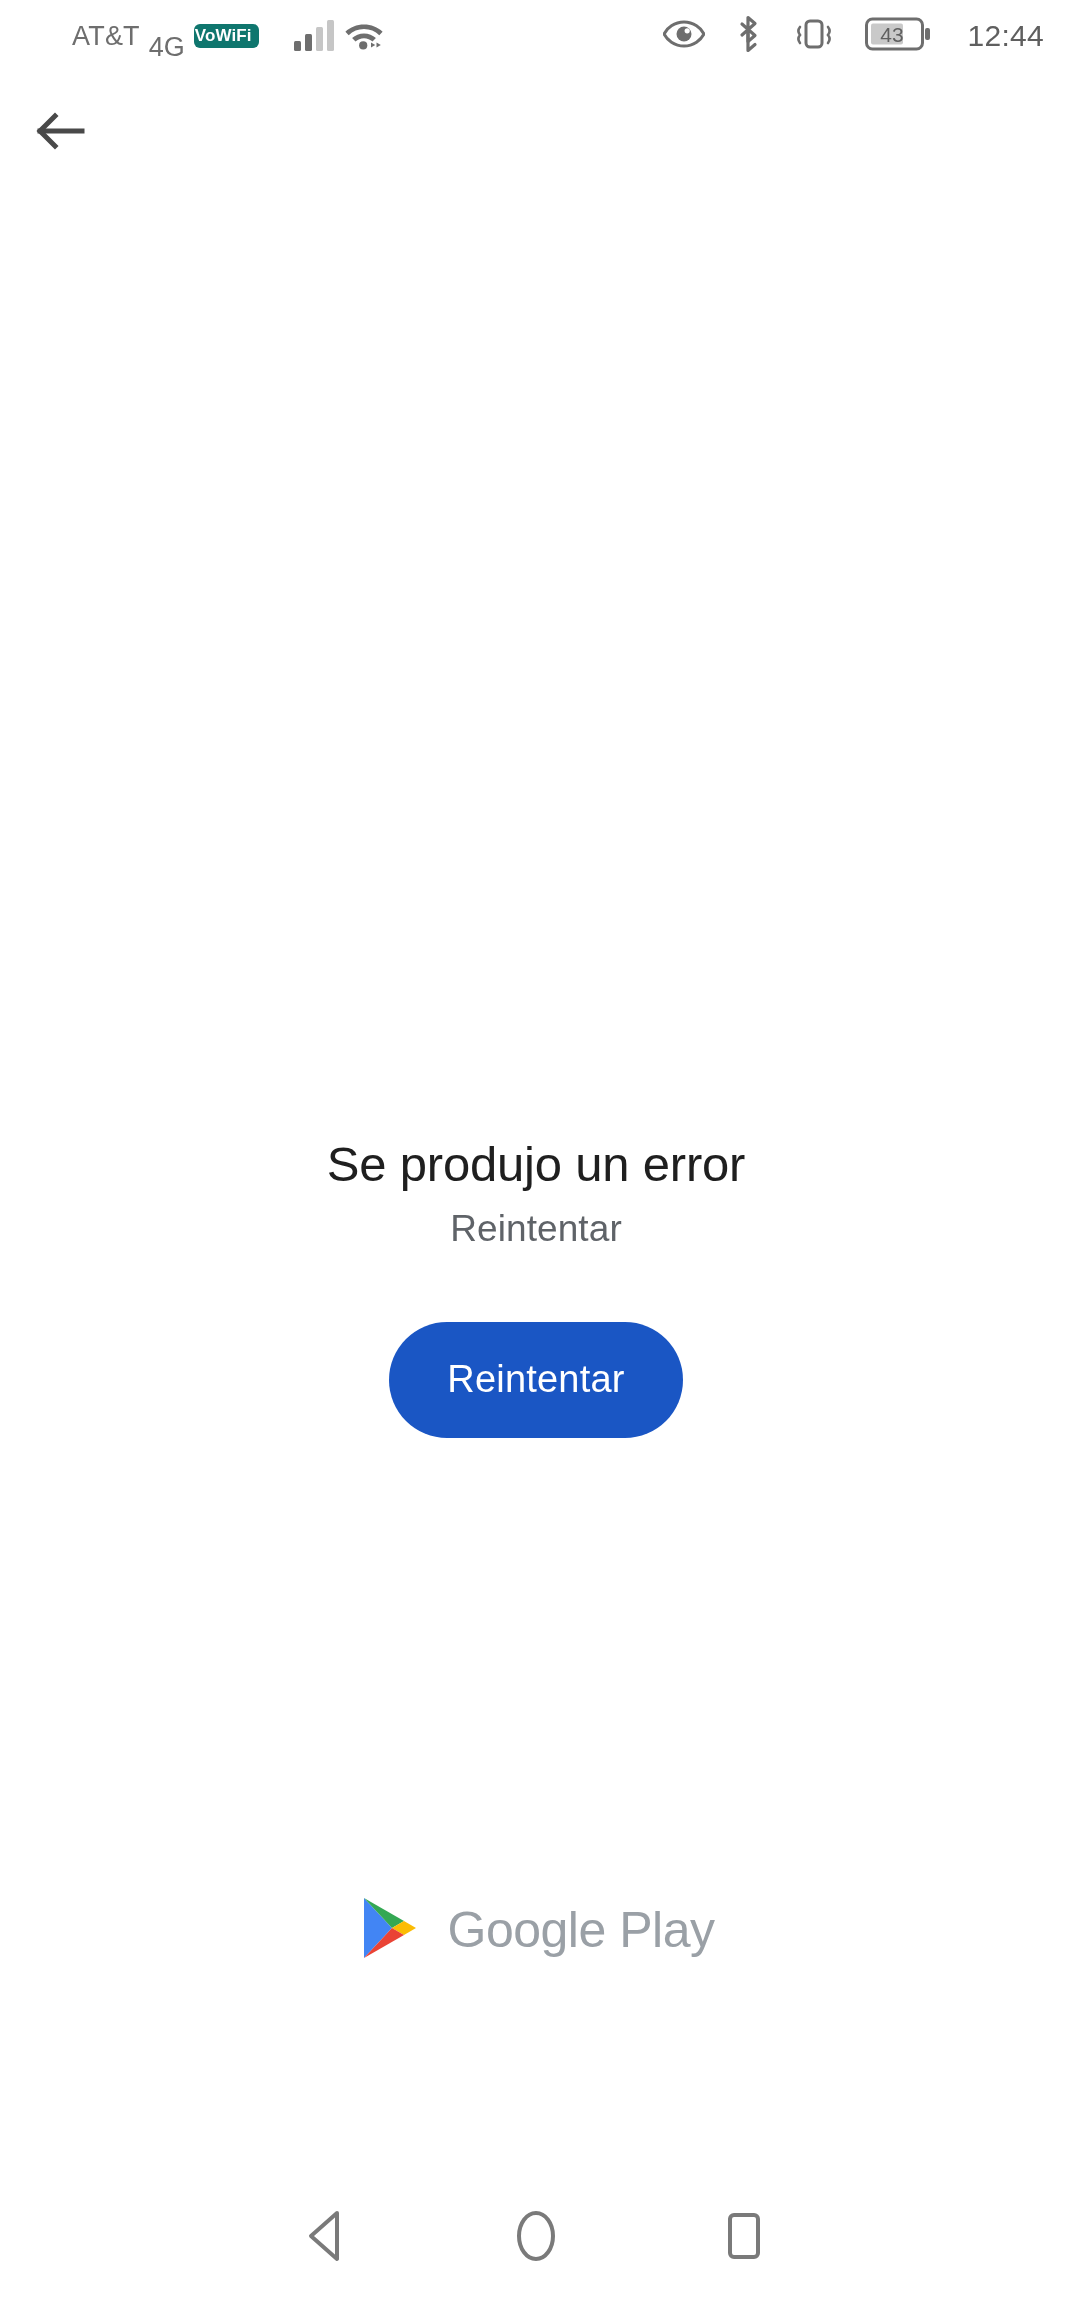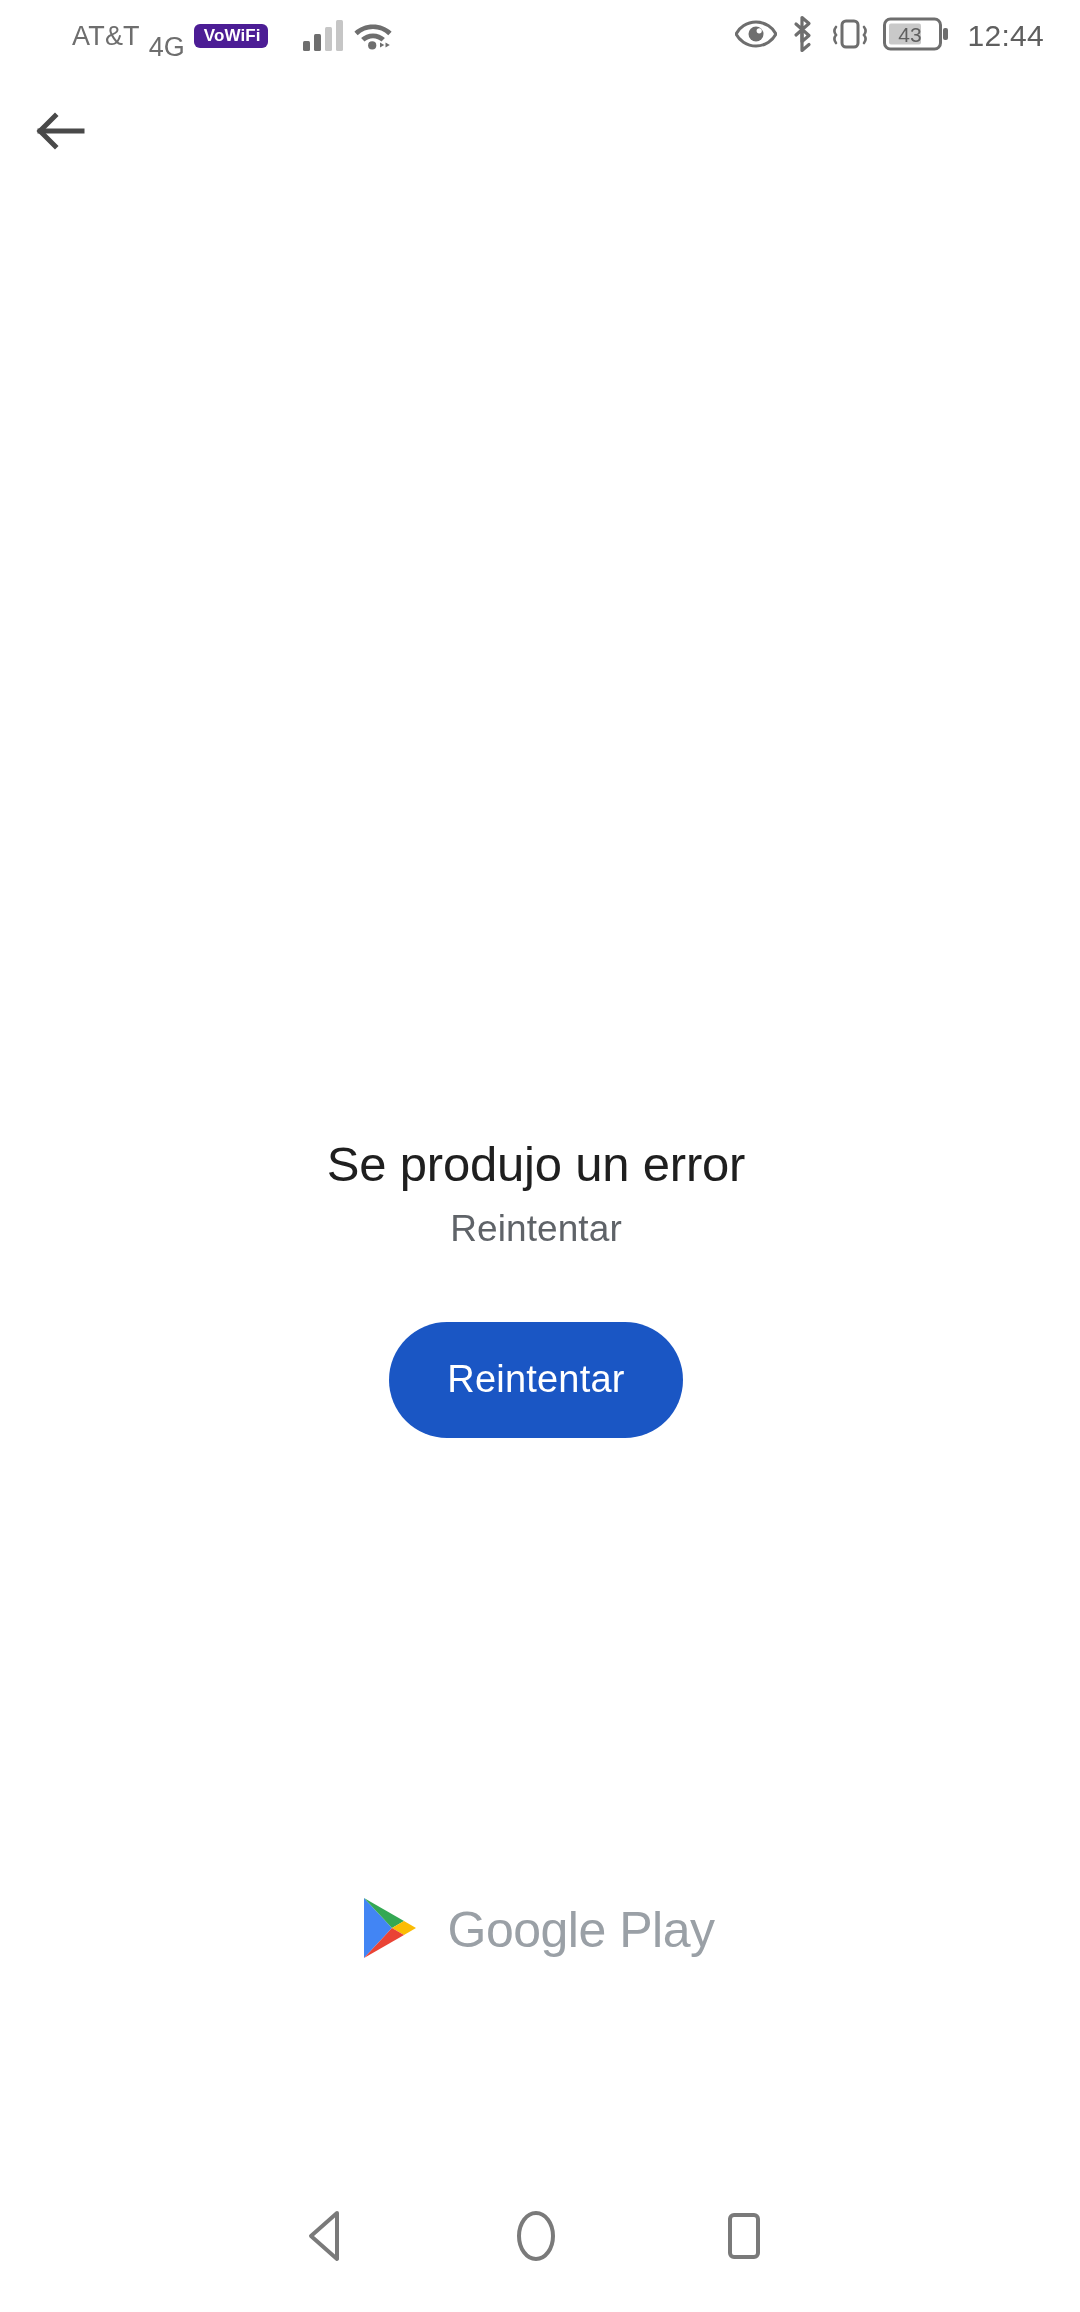--- a/index.html
+++ b/index.html
@@ -25,28 +25,28 @@
   }
   .status-left {
     display:flex; align-items:center; gap:9px;
     margin-left:72px;
   }
   .carrier {
     font-size:27px; color:#6e6e6e; letter-spacing:.2px;
   }
   .net-type { font-size:27px; color:#6e6e6e;margin-top:23px; }
   .vowifi-badge {
-    background:#4c1d95; color:#ffffff;
+    background:#0f766e; color:#ffffff;
     font-size:17px; font-weight:bold;
-    padding:3px 7px 4px 10px; border-radius:6px;
+    padding:3px 7px 4px 1px; border-radius:6px;
     line-height:1; letter-spacing:.1px;
   }
   .status-spacer { flex:1 1 auto; }
   .status-right {
-    display:flex; align-items:center; gap:10px;
+    display:flex; align-items:center; gap:28px;
   }
   .sig-bars { display:flex; align-items:flex-end; gap:4px; height:30px; margin-left:26px;}
   .sig-bars i { width:7px; background:#6e6e6e; border-radius:1.5px; display:block; }
   .sig-bars i.b1 { height:10px; }
   .sig-bars i.b2 { height:17px; }
   .sig-bars i.b3 { height:24px; background:#c6c6c6; }
   .sig-bars i.b4 { height:31px; background:#c6c6c6; }
   .ic { display:block; }
   .clock {
     font-size:30px; color:#5f5f5f; margin-left:8px; letter-spacing:.3px;

